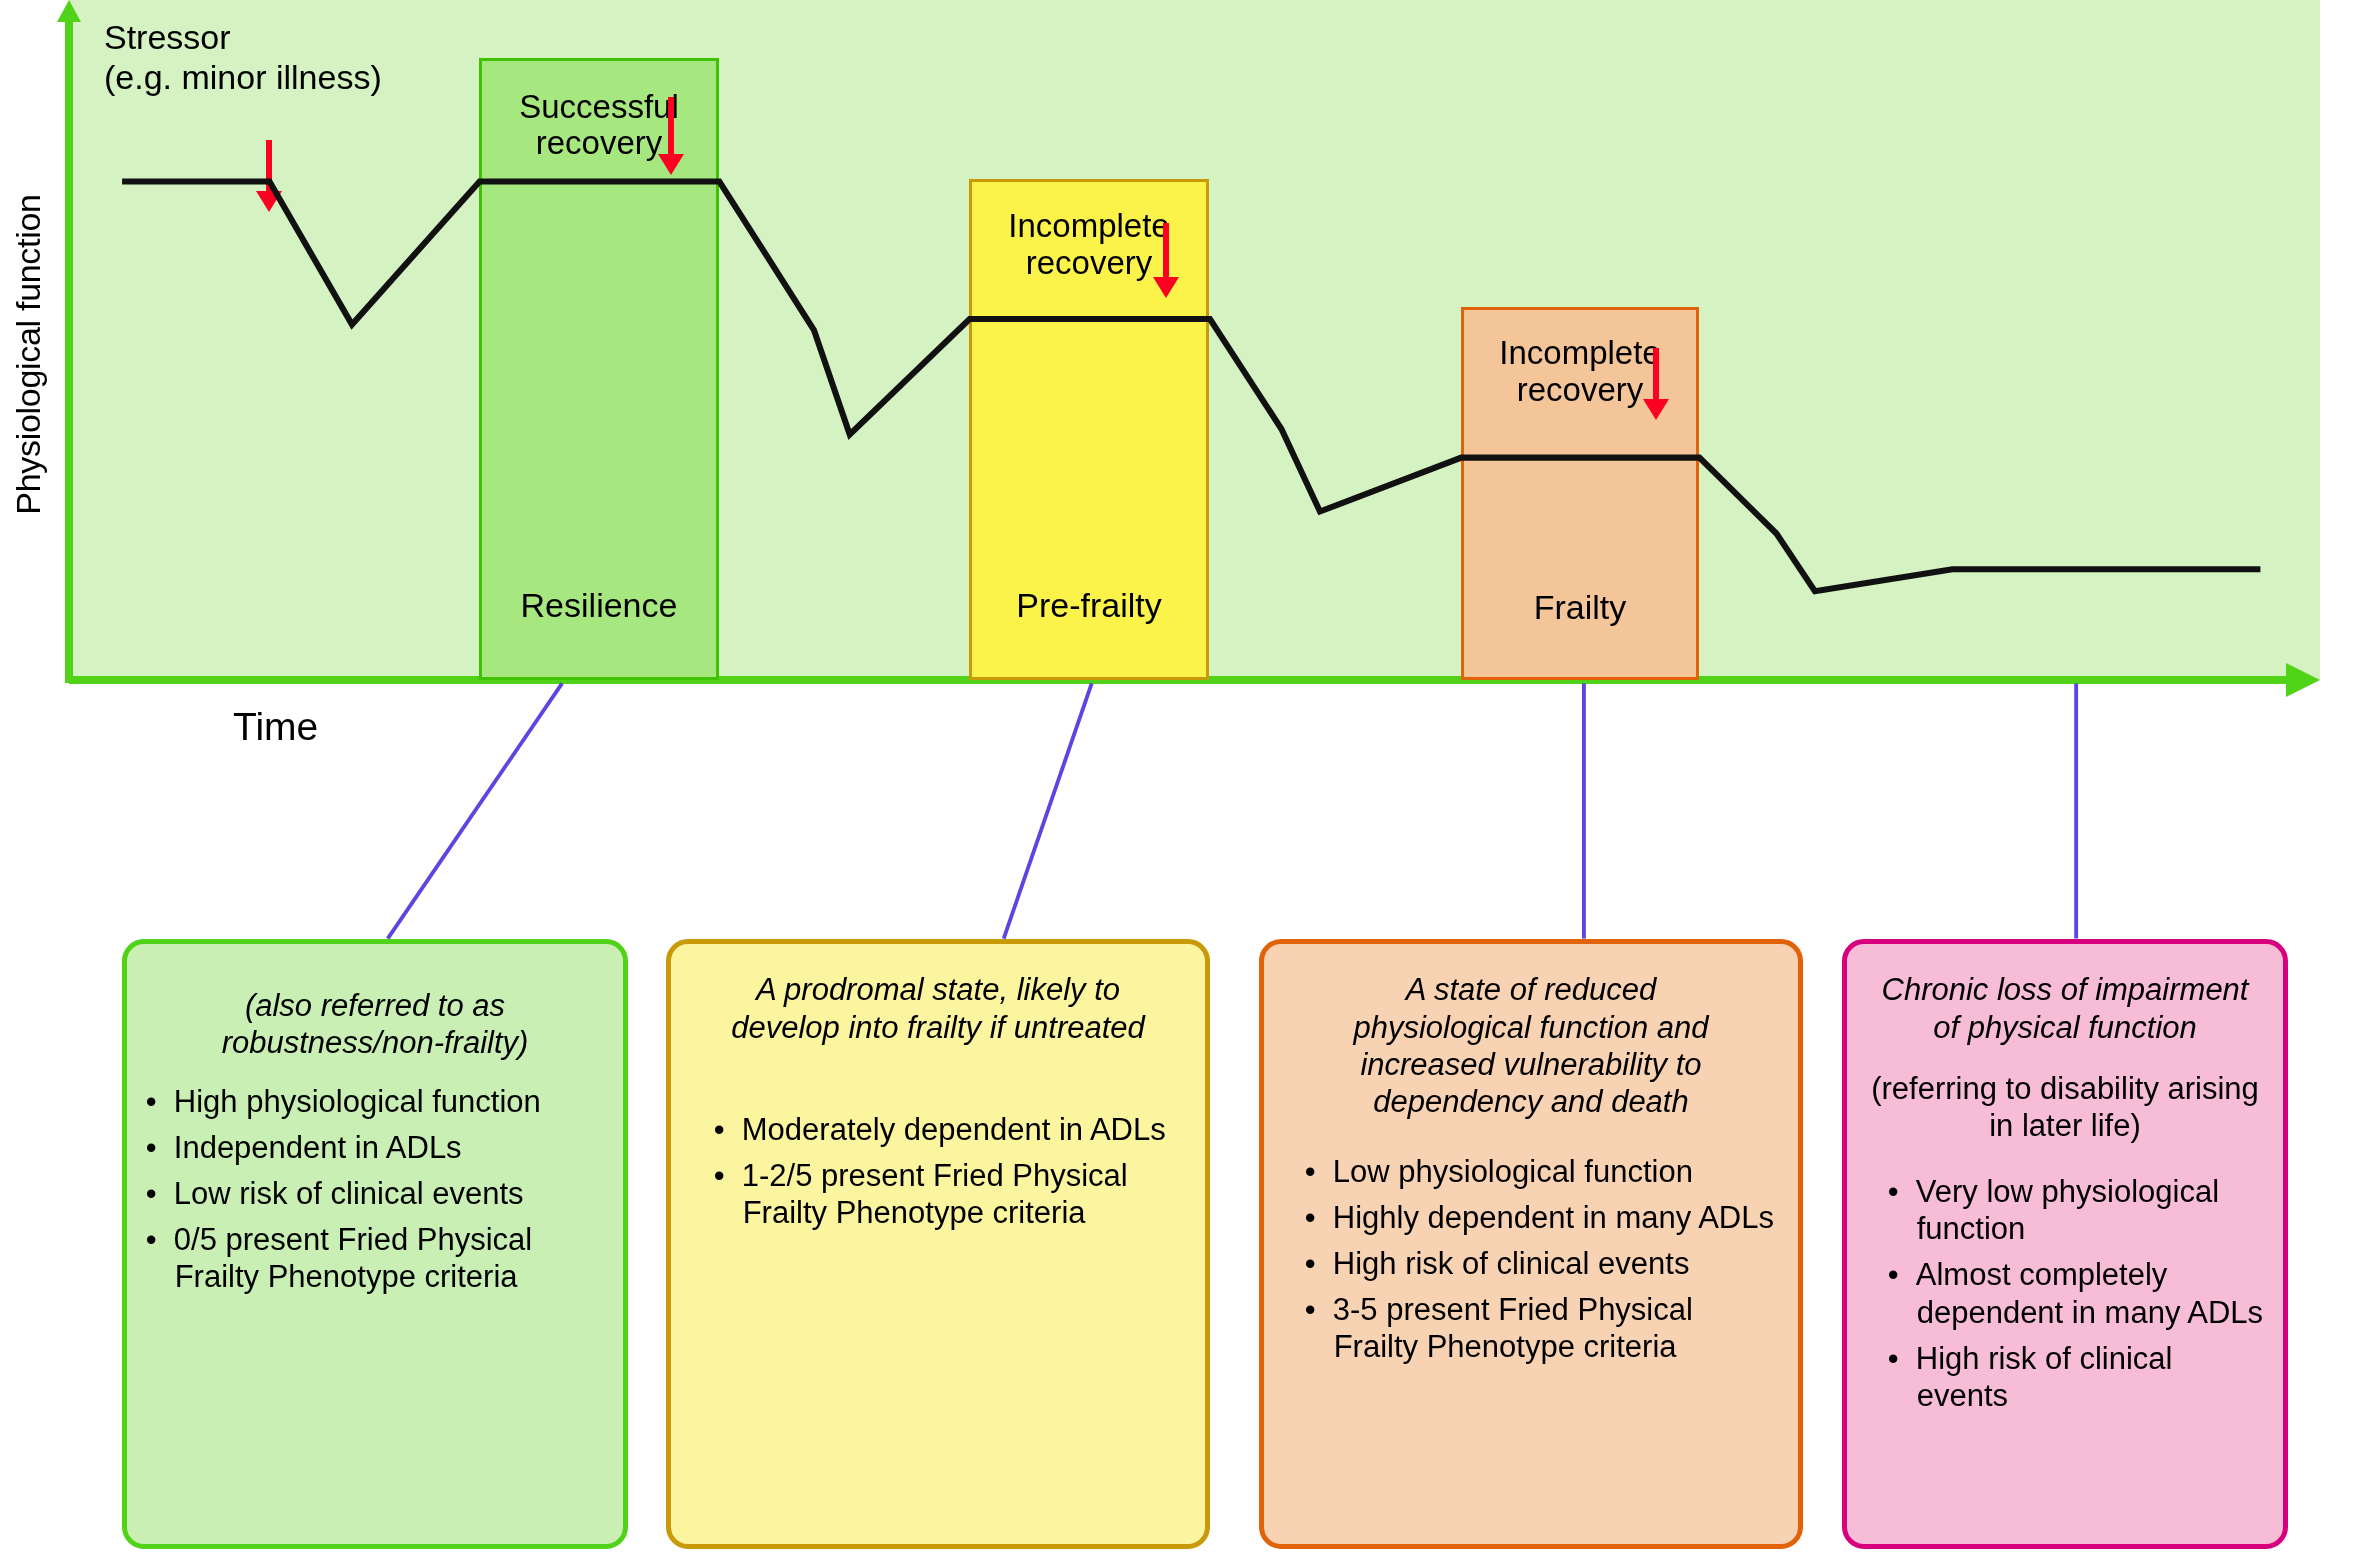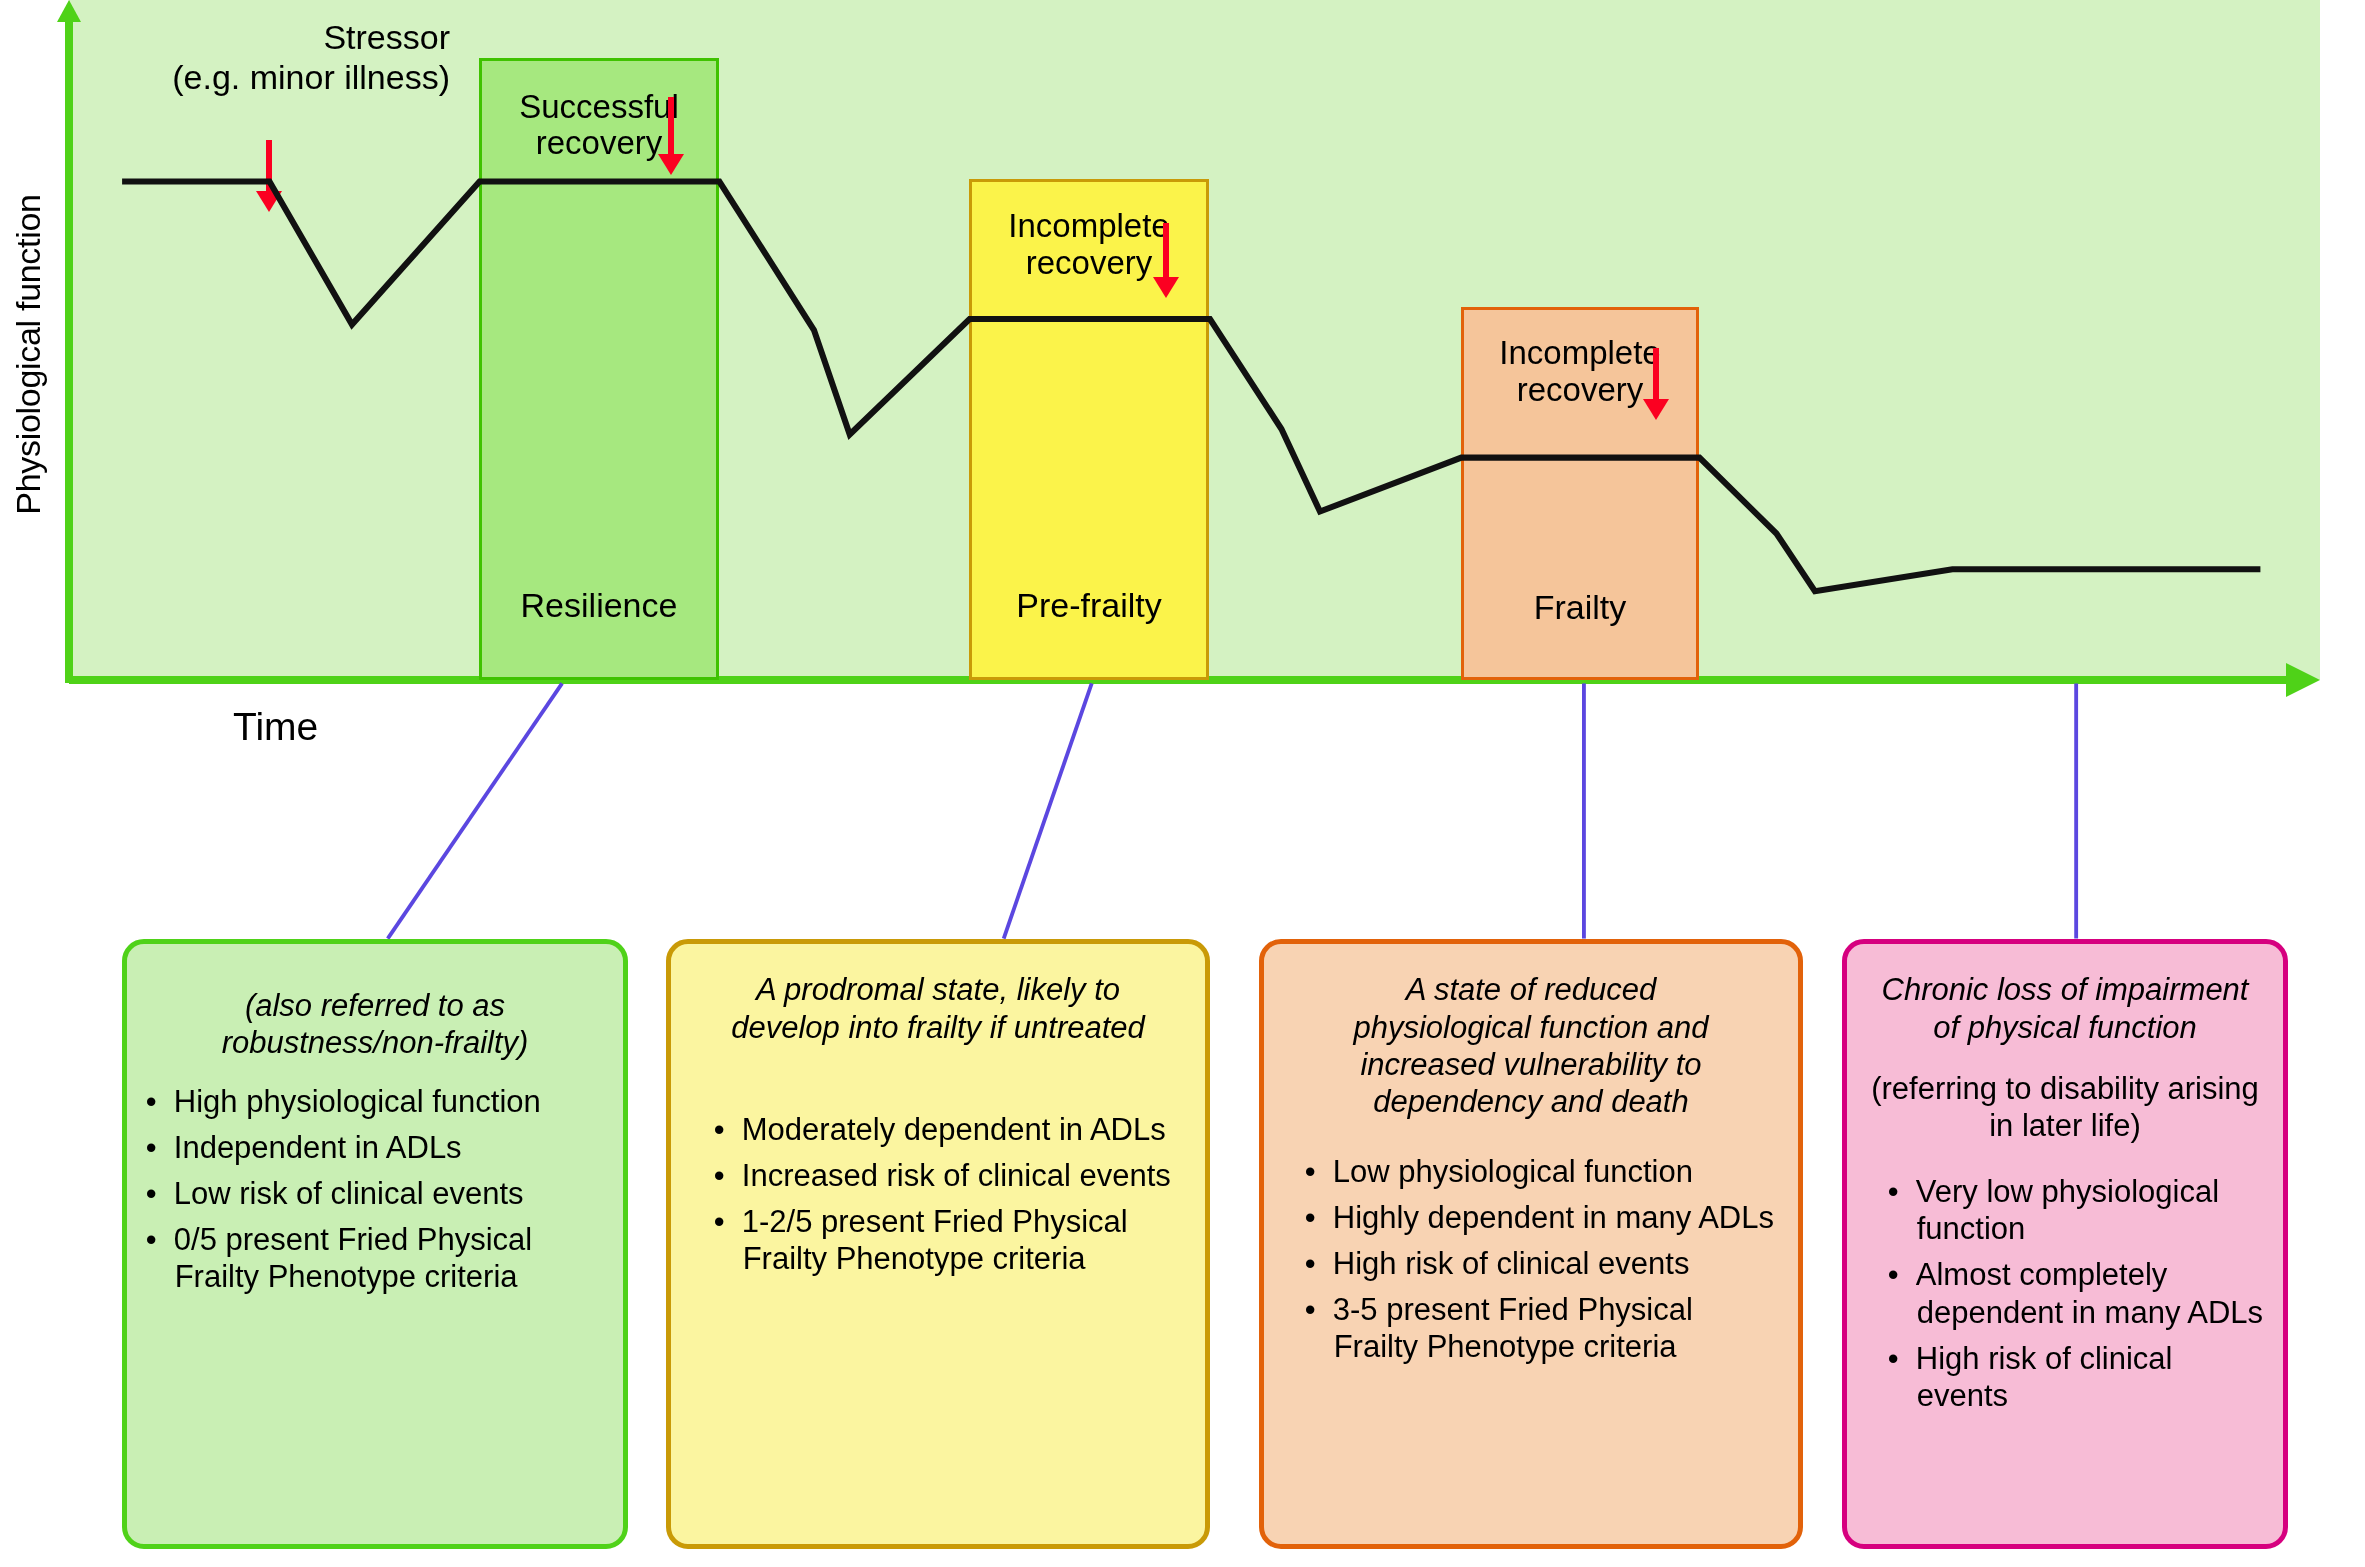--- a/index.html
+++ b/index.html
@@ -49,21 +49,21 @@
   }
   .red-arrow{position:absolute;width:5.5px;background:#fb0021;}
   .red-arrow::after{
     content:"";position:absolute;left:-10.4px;bottom:-20px;width:0;height:0;
     border-left:13px solid transparent;border-right:13px solid transparent;
     border-top:21px solid #fb0021;
   }
 
   
   #stressor{
-    position:absolute;left:104px;top:16.5px;width:346px;text-align:right;
+    position:absolute;left:104px;top:16.5px;width:346px;text-align:left;
     font-size:34px;line-height:1.18;white-space:pre-line;
   }
   #stressor-arrow{position:absolute;left:266px;top:140px;width:5.5px;height:52px;background:#fb0021;}
   #stressor-arrow::after{
     content:"";position:absolute;left:-10.4px;bottom:-20px;width:0;height:0;
     border-left:13px solid transparent;border-right:13px solid transparent;
     border-top:21px solid #fb0021;
   }
 
   #fnline{position:absolute;left:0;top:0;width:2366px;height:737px;pointer-events:none;}
@@ -150,21 +150,20 @@
       <li>Low risk of clinical events</li>
       <li>0/5 present Fried Physical Frailty Phenotype criteria</li>
     </ul>
   </div>
 
   <div class="card" style="left:666px;top:939px;width:544px;height:610px;background:#fbf5a0;border:5px solid #c99a07;">
     <div class="lead">A prodromal state, likely to
 develop into frailty if untreated</div>
     <ul style="margin-top:65px;margin-left:24px;">
       <li>Moderately dependent in ADLs</li>
-      <li>Increased risk of clinical events</li>
       <li>1-2/5 present Fried Physical Frailty Phenotype criteria</li>
     </ul>
   </div>
 
   <div class="card" style="left:1259px;top:939px;width:544px;height:610px;background:#f8d3b3;border:5px solid #e2620a;">
     <div class="lead">A state of reduced
 physiological function and
 increased vulnerability to
 dependency and death</div>
     <ul style="margin-top:33px;margin-left:22px;">

